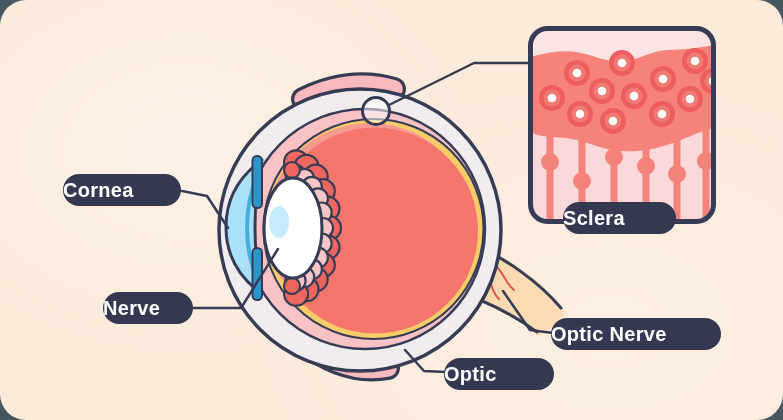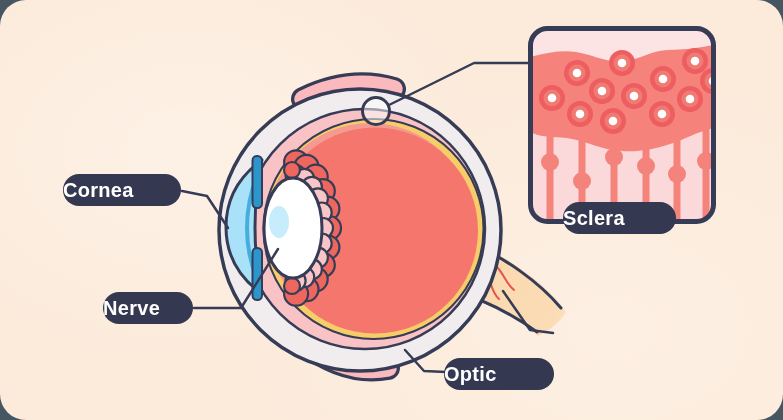--- a/index.html
+++ b/index.html
@@ -184,14 +184,15 @@
         <path d="M 194,308 L 241,308 L 278,249"></path>
         <path d="M 405,350 L 424,371 L 446,372"></path>
         <path d="M 503,291 L 530,330 L 553,333"></path>
       </g>
     </g>
   </svg>
 
   <div class="pill" id="pill-cornea">Cornea</div>
   <div class="pill" id="pill-lens">Nerve</div>
   <div class="pill" id="pill-sclera">Optic</div>
+  <div class="pill" id="pill-optic">Optic Nerve</div>
   <div class="pill" id="pill-retina">Sclera</div>
 </div>
 
 </body></html>

